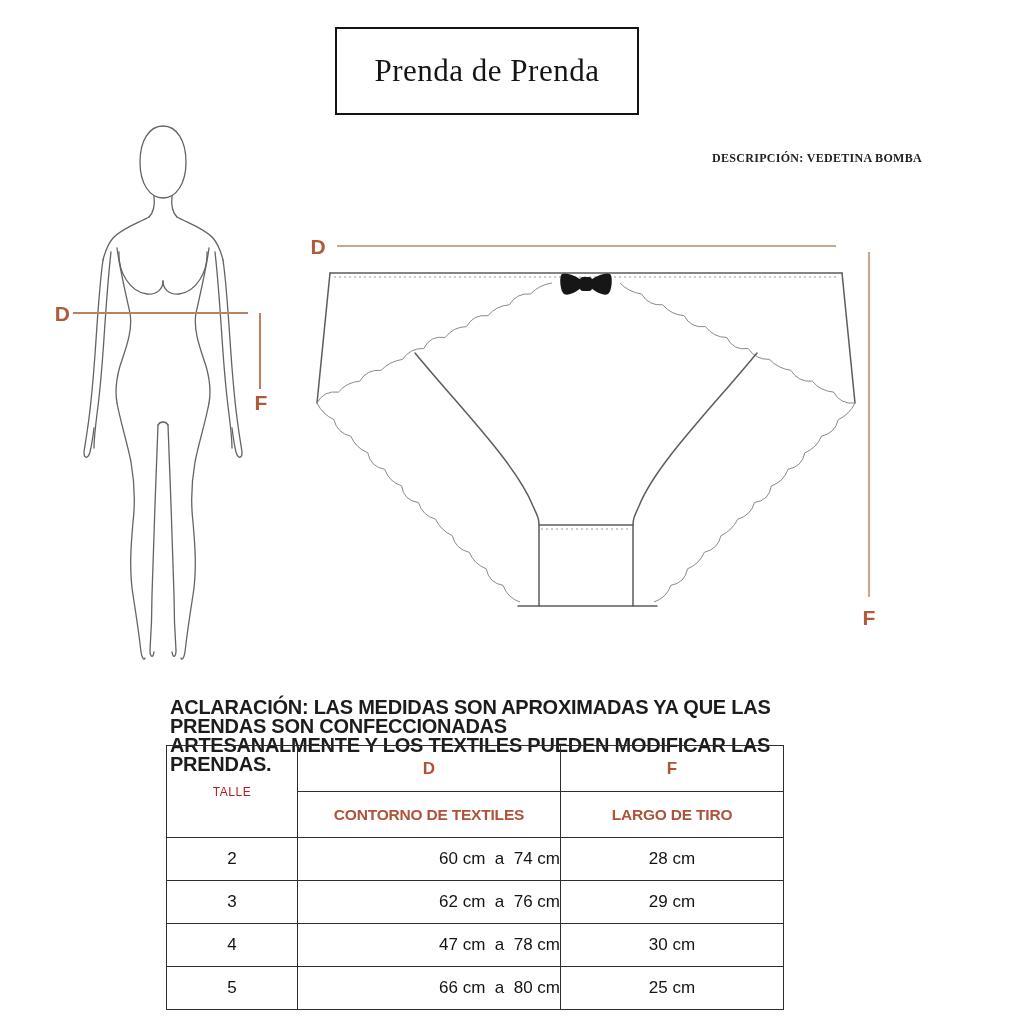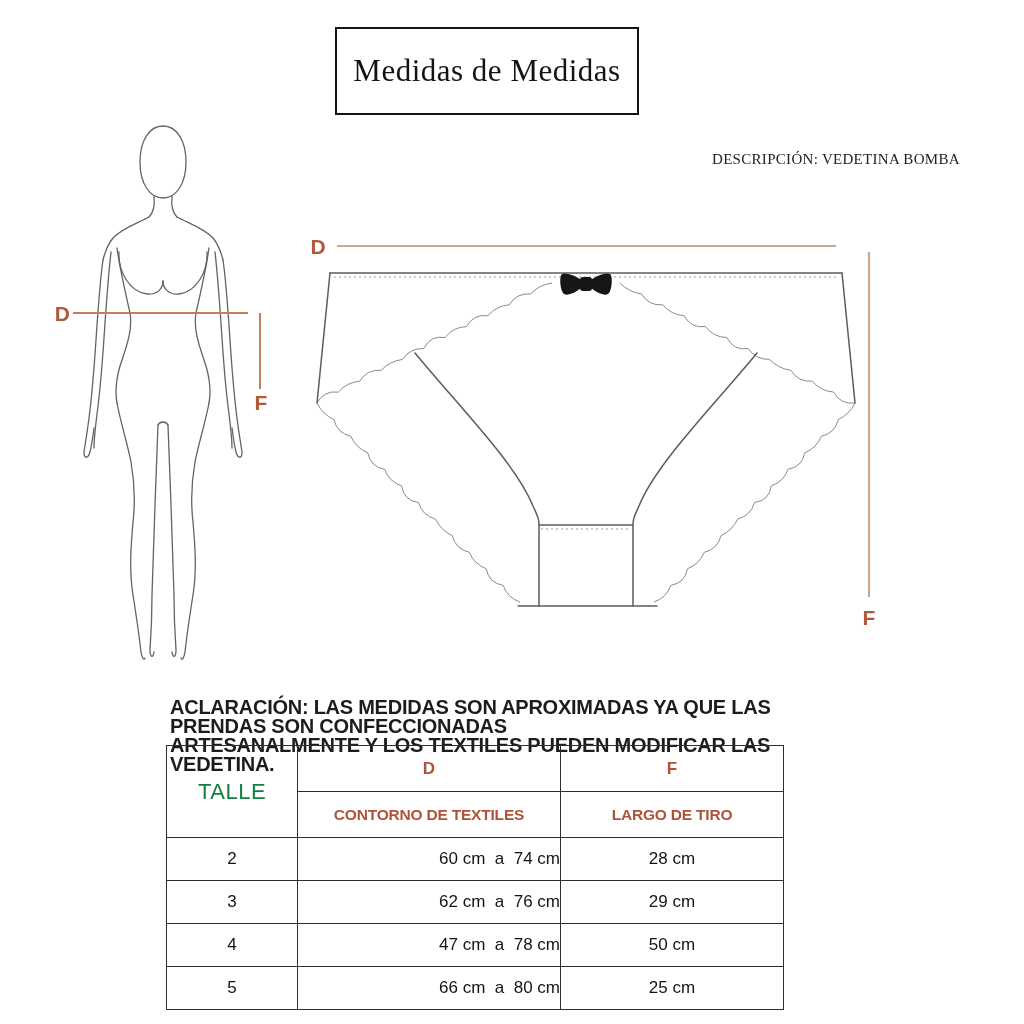--- a/index.html
+++ b/index.html
@@ -6,21 +6,21 @@
   #page{position:relative;width:1024px;height:1024px;background:#ffffff;overflow:hidden;
         font-family:"Liberation Sans",sans-serif;}
 
   
   #title-box{position:absolute;left:335px;top:27px;width:300px;height:84px;
     border:2.5px solid #141414;display:flex;align-items:center;justify-content:center;}
   #title-box .t{font-family:"Liberation Serif",serif;font-size:31px;color:#141414;letter-spacing:.5px;}
 
   
   #description{position:absolute;left:712px;top:151px;font-family:"Liberation Serif",serif;
-    font-size:15px;color:#222;letter-spacing:.3px;white-space:nowrap;}
+    font-size:12px;color:#222;letter-spacing:.3px;white-space:nowrap;font-weight:bold;}
 
   
   #diagram{position:absolute;left:0;top:0;}
   .fig{fill:none;stroke:var(--drawing-stroke,#636363);stroke-width:1.3;stroke-linecap:round;}
   .head{fill:#ffffff;stroke:var(--drawing-stroke,#636363);stroke-width:1.3;}
   .garm{fill:none;stroke:#5c5c5c;stroke-width:1.5;stroke-linecap:round;}
   .garm-thin{fill:none;stroke:#8a8a8a;stroke-width:1;}
   .stitch{fill:none;stroke:#9a9a9a;stroke-width:1;stroke-dasharray:2,3;}
   .dim-body{fill:none;stroke:var(--body-dimension-line,#c57d5b);stroke-width:2;}
   .dim-garment{fill:none;stroke:var(--garment-dimension-line,#c9a88f);stroke-width:2.2;}
@@ -32,32 +32,32 @@
   #disclaimer{position:absolute;left:170px;top:698px;width:660px;color:#1c1c1c;
     font-size:20px;font-weight:700;letter-spacing:-0.25px;line-height:19px;}
 
   
   #size-table{position:absolute;left:166px;top:745px;border-collapse:collapse;table-layout:fixed;}
   #size-table td{border:1.5px solid var(--table-border,#2e2e2e);text-align:center;
     vertical-align:middle;padding:0;color:#141414;font-size:17px;}
   #size-table tr.hrow td{height:45px;}
   #size-table tr.hrow2 td{height:45px;}
   #size-table tr.drow td{height:42px;}
-  #size-table td.size-h{font-size:22px;letter-spacing:.5px;color:#15803d;margin-left:36px;}
+  #size-table td.size-h{font-size:12px;letter-spacing:.5px;color:#b91c1c;margin-left:36px;}
   #size-table td.letter{color:var(--accent-text,#b0523a);font-weight:700;font-size:17px;}
   #size-table td.colname{color:var(--accent-text,#b0523a);font-weight:700;font-size:15.5px;letter-spacing:-0.2px;}
   #size-table td.waist{white-space:pre;text-align:right;}
 </style>
 </head>
 <body>
 
 <div id="page">
 
   <div id="title-box">
-    <span class="t">Medidas de Medidas</span>
+    <span class="t">Prenda de Prenda</span>
   </div>
 
   <div id="description">DESCRIPCIÓN: VEDETINA BOMBA</div>
 
   <svg id="diagram" width="1024" height="1024" viewBox="0 0 1024 1024">
 
     <g>
       <path class="head" d="M163,126 C177,126 186,141 186,162 C186,184 176,198 163,198 C150,198 140,184 140,162 C140,141 149,126 163,126 Z"></path>
       <path class="fig" d="M154,196 C155,205 154,212 149,217"></path>
       <path class="fig" d="M172,196 C171,205 172,212 177,217"></path>
@@ -115,21 +115,21 @@
     </g>
 
     <g>
       <path class="dim-garment" d="M869,252 L869,597"></path>
       <text class="dim-label" x="869" y="625" text-anchor="middle">F</text>
     </g>
   </svg>
 
   <div id="disclaimer">
     <div>ACLARACIÓN: LAS MEDIDAS SON APROXIMADAS YA QUE LAS PRENDAS SON CONFECCIONADAS</div>
-    <div>ARTESANALMENTE Y LOS TEXTILES PUEDEN MODIFICAR LAS VEDETINA.</div>
+    <div>ARTESANALMENTE Y LOS TEXTILES PUEDEN MODIFICAR LAS PRENDAS.</div>
   </div>
 
   <table id="size-table">
     <colgroup>
         <col style="width:131px">
         <col style="width:263px">
         <col style="width:223px">
       </colgroup>
     <tbody>
       <tr class="hrow">
@@ -147,21 +147,21 @@
         <td>28 cm</td>
       </tr>
       <tr class="drow">
         <td>3</td>
         <td class="waist">62 cm  a  76 cm</td>
         <td>29 cm</td>
       </tr>
       <tr class="drow">
         <td>4</td>
         <td class="waist">47 cm  a  78 cm</td>
-        <td>50 cm</td>
+        <td>30 cm</td>
       </tr>
       <tr class="drow">
         <td>5</td>
         <td class="waist">66 cm  a  80 cm</td>
         <td>25 cm</td>
       </tr>
     </tbody>
   </table>
 
 </div>

